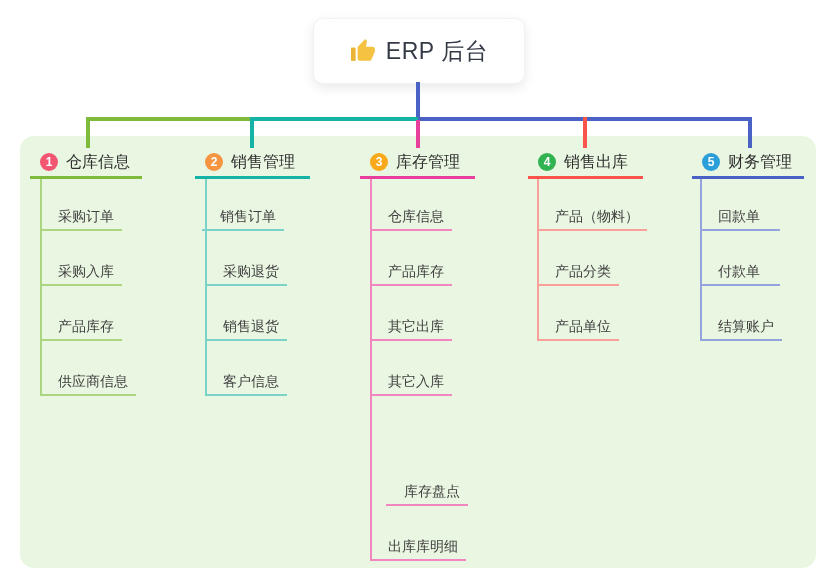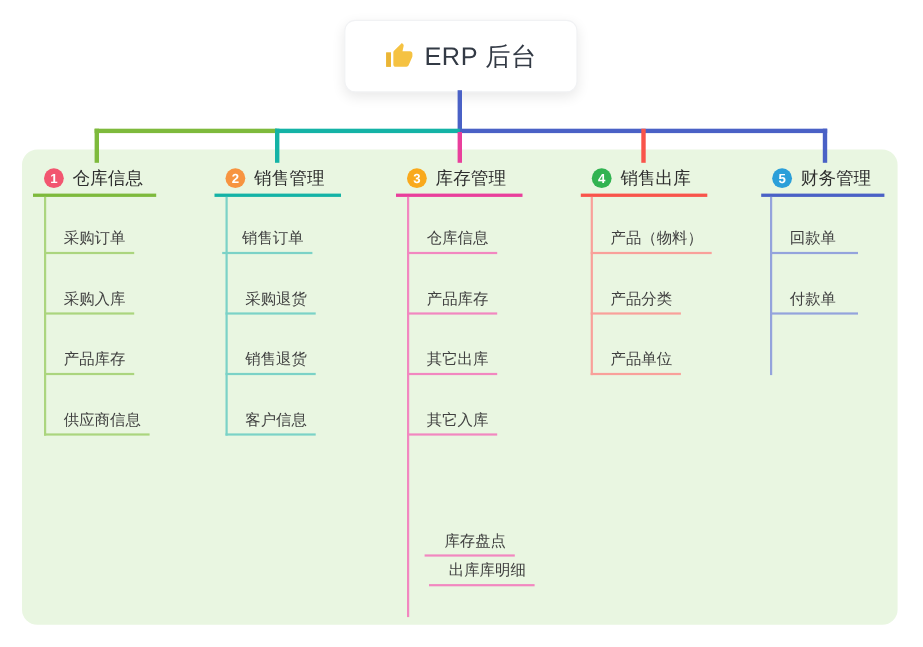--- a/index.html
+++ b/index.html
@@ -97,22 +97,23 @@
   <div class="child" style="left: 202px; top: 203px; border-bottom-color: rgb(123, 210, 199);">销售订单</div>
   <div class="child" style="left: 205px; top: 258px; border-bottom-color: rgb(123, 210, 199);">采购退货</div>
   <div class="child" style="left: 205px; top: 313px; border-bottom-color: rgb(123, 210, 199);">销售退货</div>
   <div class="child" style="left: 205px; top: 368px; border-bottom-color: rgb(123, 210, 199);">客户信息</div>
 
   <div class="child" style="left: 370px; top: 203px; border-bottom-color: rgb(242, 135, 192);">仓库信息</div>
   <div class="child" style="left: 370px; top: 258px; border-bottom-color: rgb(242, 135, 192);">产品库存</div>
   <div class="child" style="left: 370px; top: 313px; border-bottom-color: rgb(242, 135, 192);">其它出库</div>
   <div class="child" style="left: 370px; top: 368px; border-bottom-color: rgb(242, 135, 192);">其它入库</div>
   <div class="child" style="left: 386px; top: 478px; border-bottom-color: rgb(242, 135, 192);">库存盘点</div>
-  <div class="child" style="left: 370px; top: 505px; border-bottom-color: rgb(242, 135, 192); margin-left: 20px;">出库库明细</div>
+  <div class="child" style="left: 370px; top: 533px; border-bottom-color: rgb(242, 135, 192);">出库库明细</div>
 
   <div class="child" style="left: 537px; top: 203px; border-bottom-color: rgb(249, 160, 154);">产品（物料）</div>
   <div class="child" style="left: 537px; top: 313px; border-bottom-color: rgb(249, 160, 154);">产品单位</div>
   <div class="child" style="left: 537px; top: 258px; border-bottom-color: rgb(249, 160, 154);">产品分类</div>
 
   <div class="child" style="left: 700px; top: 203px; border-bottom-color: rgb(148, 163, 220);">回款单</div>
   <div class="child" style="left: 700px; top: 258px; border-bottom-color: rgb(148, 163, 220);">付款单</div>
+  <div class="child" style="left: 700px; top: 313px; border-bottom-color: rgb(148, 163, 220);">结算账户</div>
 
 </div>
 
 </body></html>

